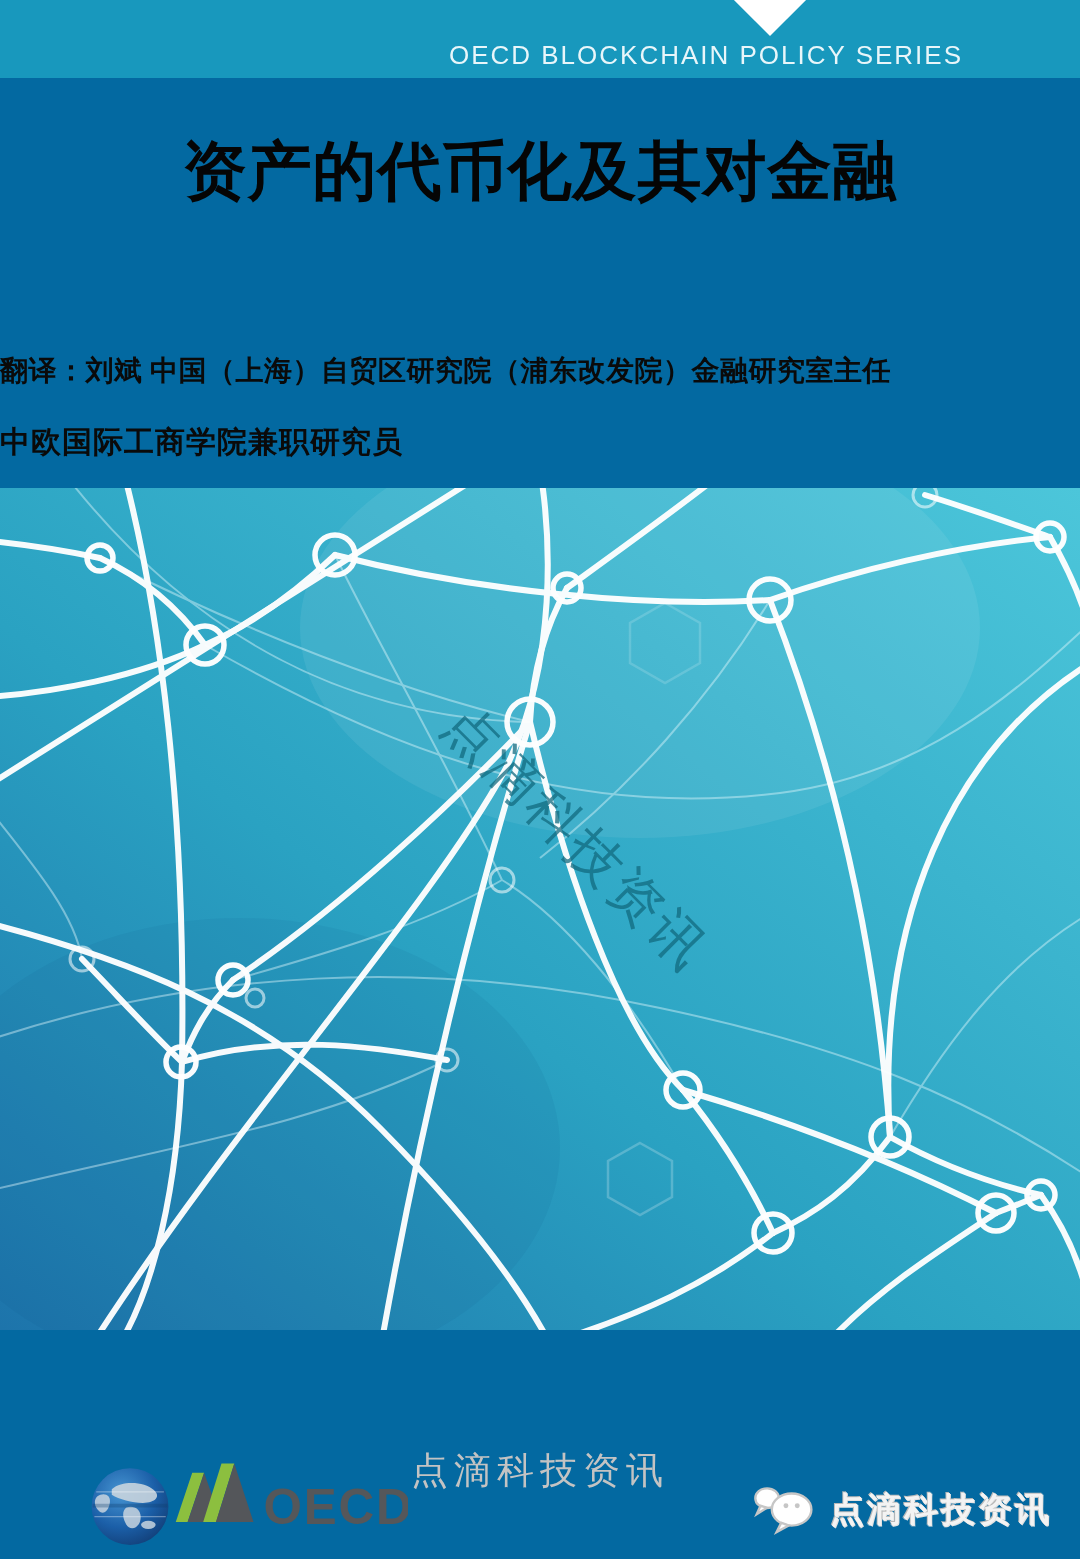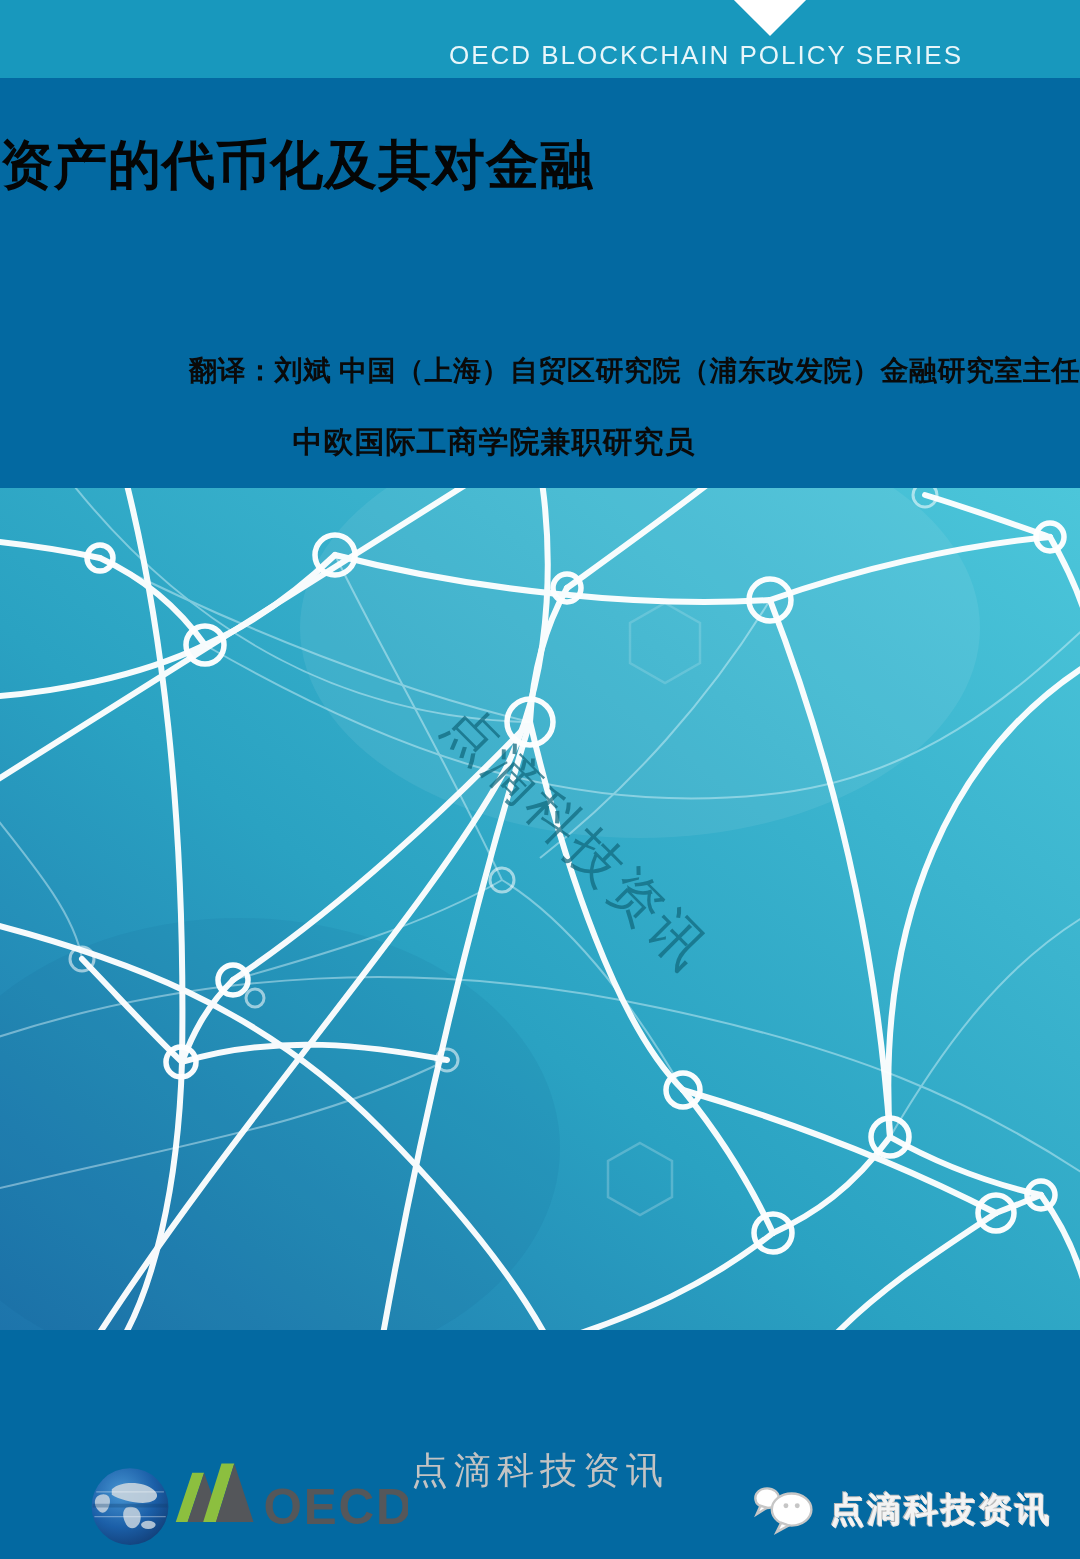--- a/index.html
+++ b/index.html
@@ -21,32 +21,32 @@
   .banner-label {
     position:absolute; top:40px; right:117px;
     font-family:"Liberation Sans", sans-serif;
     font-size:26px; font-weight:400; letter-spacing:2px;
     color:#e8f6fa; white-space:nowrap;
   }
 
   
   .title-block {
     position:absolute; left:0; top:136px; width:1080px;
-    text-align:left; color:#050505;
-    font-weight:700; font-size:53px; line-height:1.13;
+    text-align:center; color:#050505;
+    font-weight:700; font-size:64px; line-height:1.13;
     letter-spacing:1px;
   }
   .byline-translator {
     position:absolute; left:0; top:352px; width:1080px;
-    text-align:right; font-weight:700; font-size:28px; color:#0a0a0a;
+    text-align:left; font-weight:700; font-size:28px; color:#0a0a0a;
     letter-spacing:0.5px;
   }
   .byline-affiliation {
     position:absolute; left:0; top:422px; width:988px;
-    text-align:center; font-weight:700; font-size:30px; color:#0a0a0a;
+    text-align:left; font-weight:700; font-size:30px; color:#0a0a0a;
     letter-spacing:1px;
   }
 
   
   .hero { position:absolute; left:0; top:488px; width:1080px; height:842px; }
   .hero svg { display:block; width:100%; height:100%; }
 
   
   .oecd-logo { position:absolute; left:88px; top:1460px; width:320px; height:94px; }
   .oecd-logo svg { display:block; width:100%; height:100%; }

